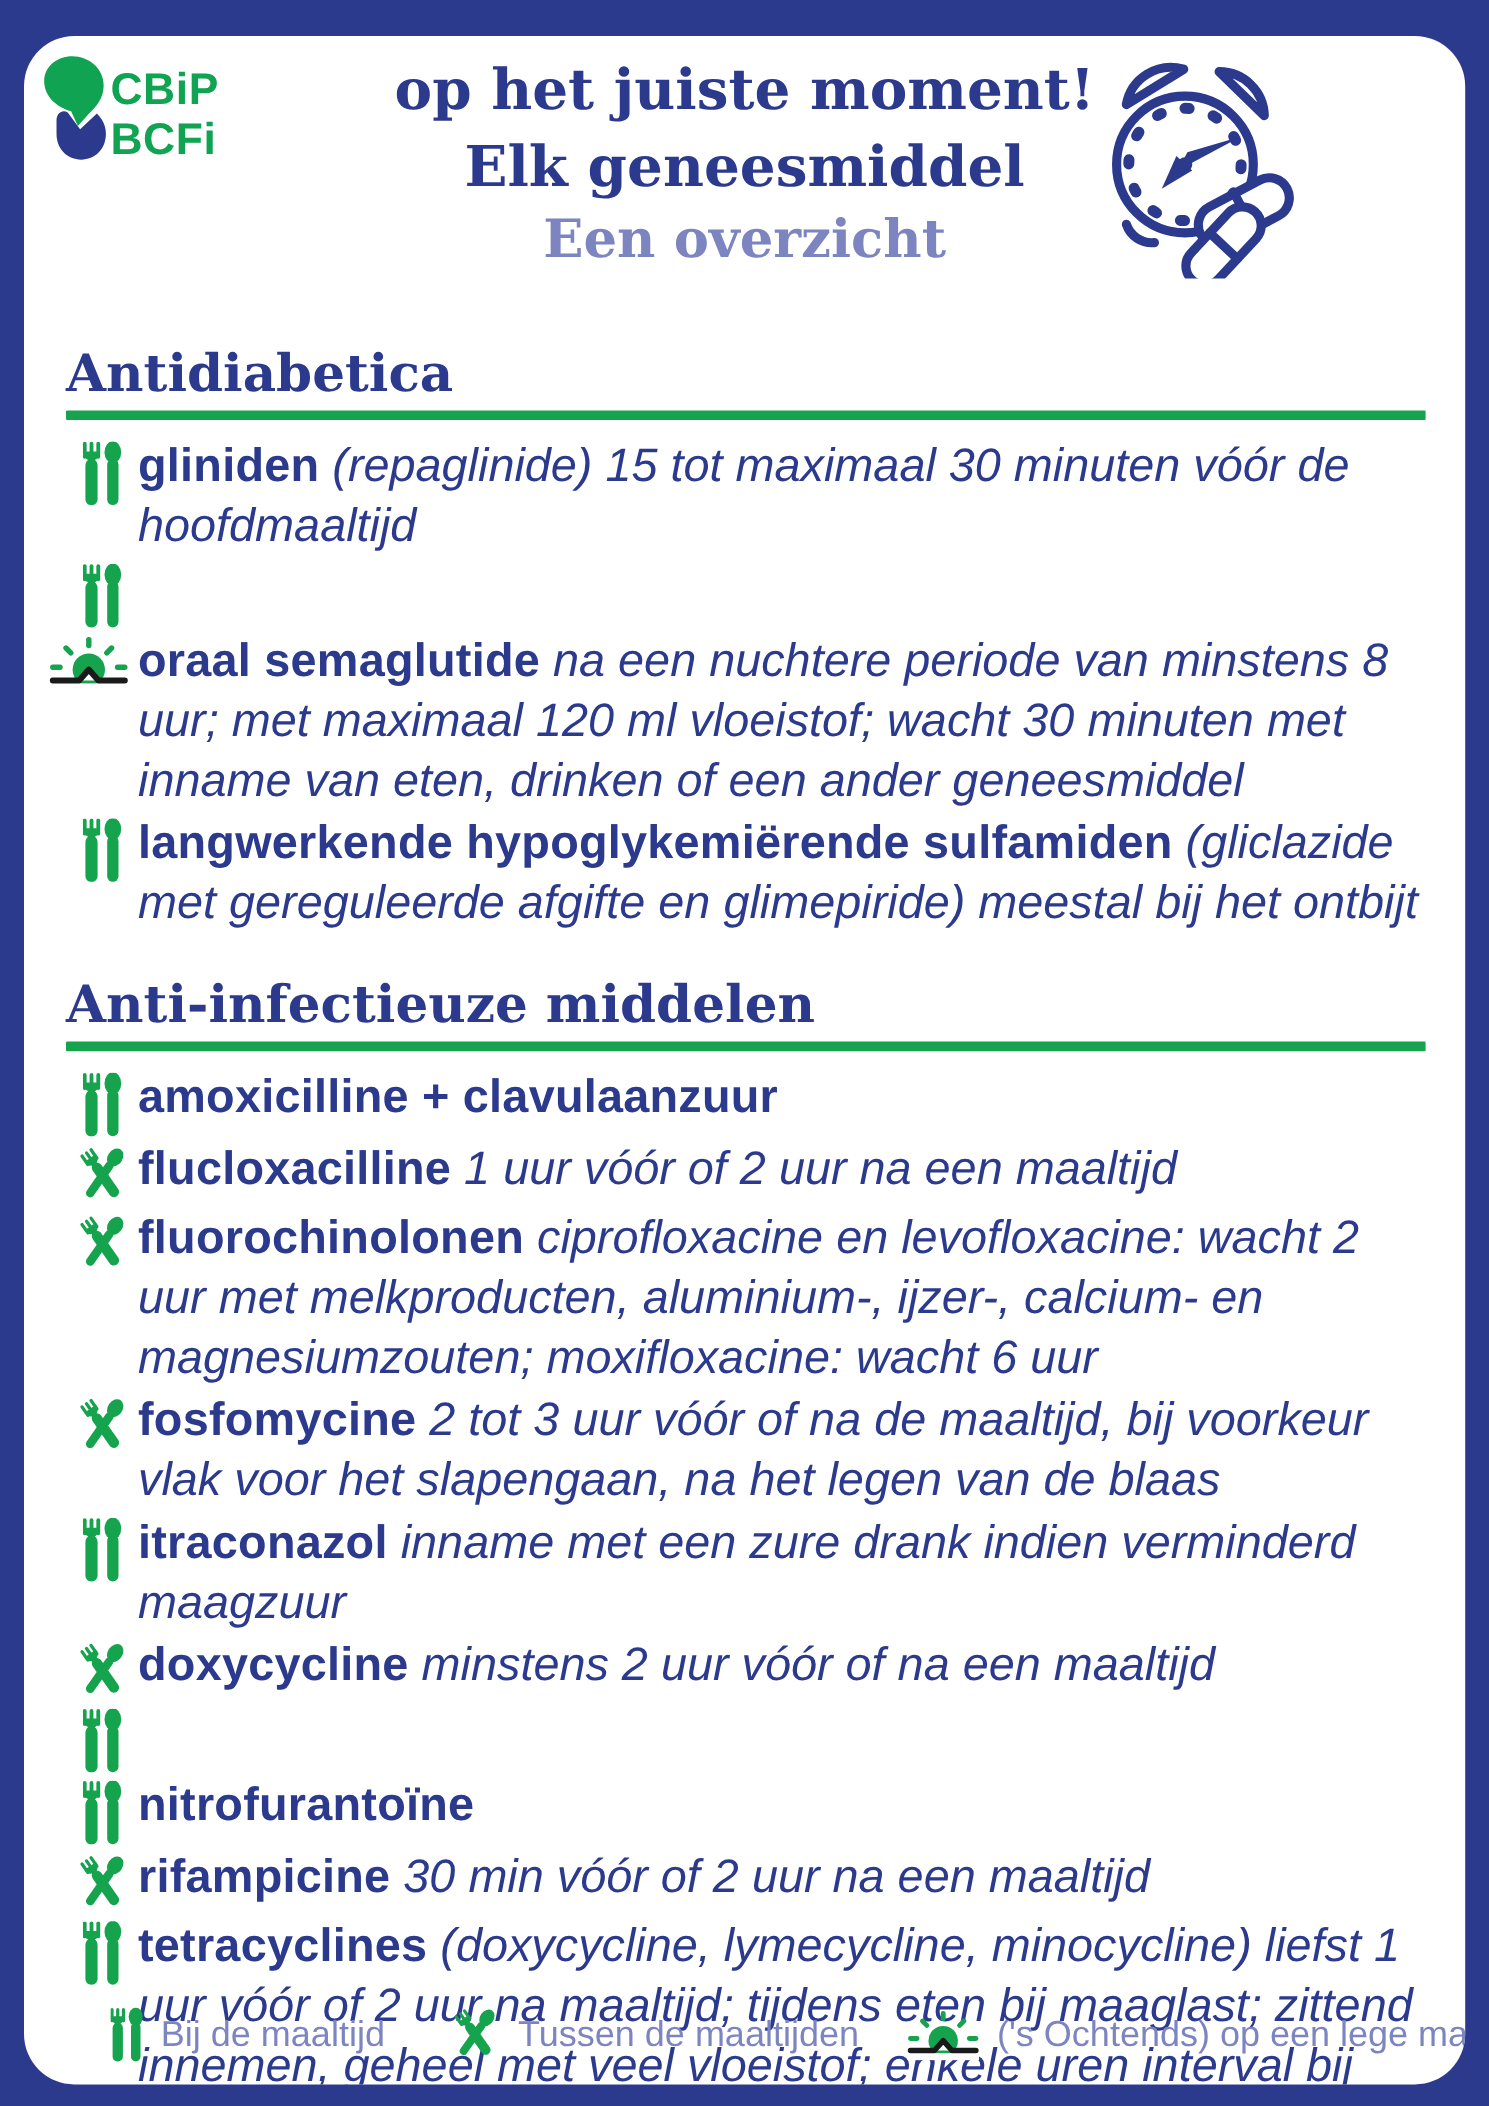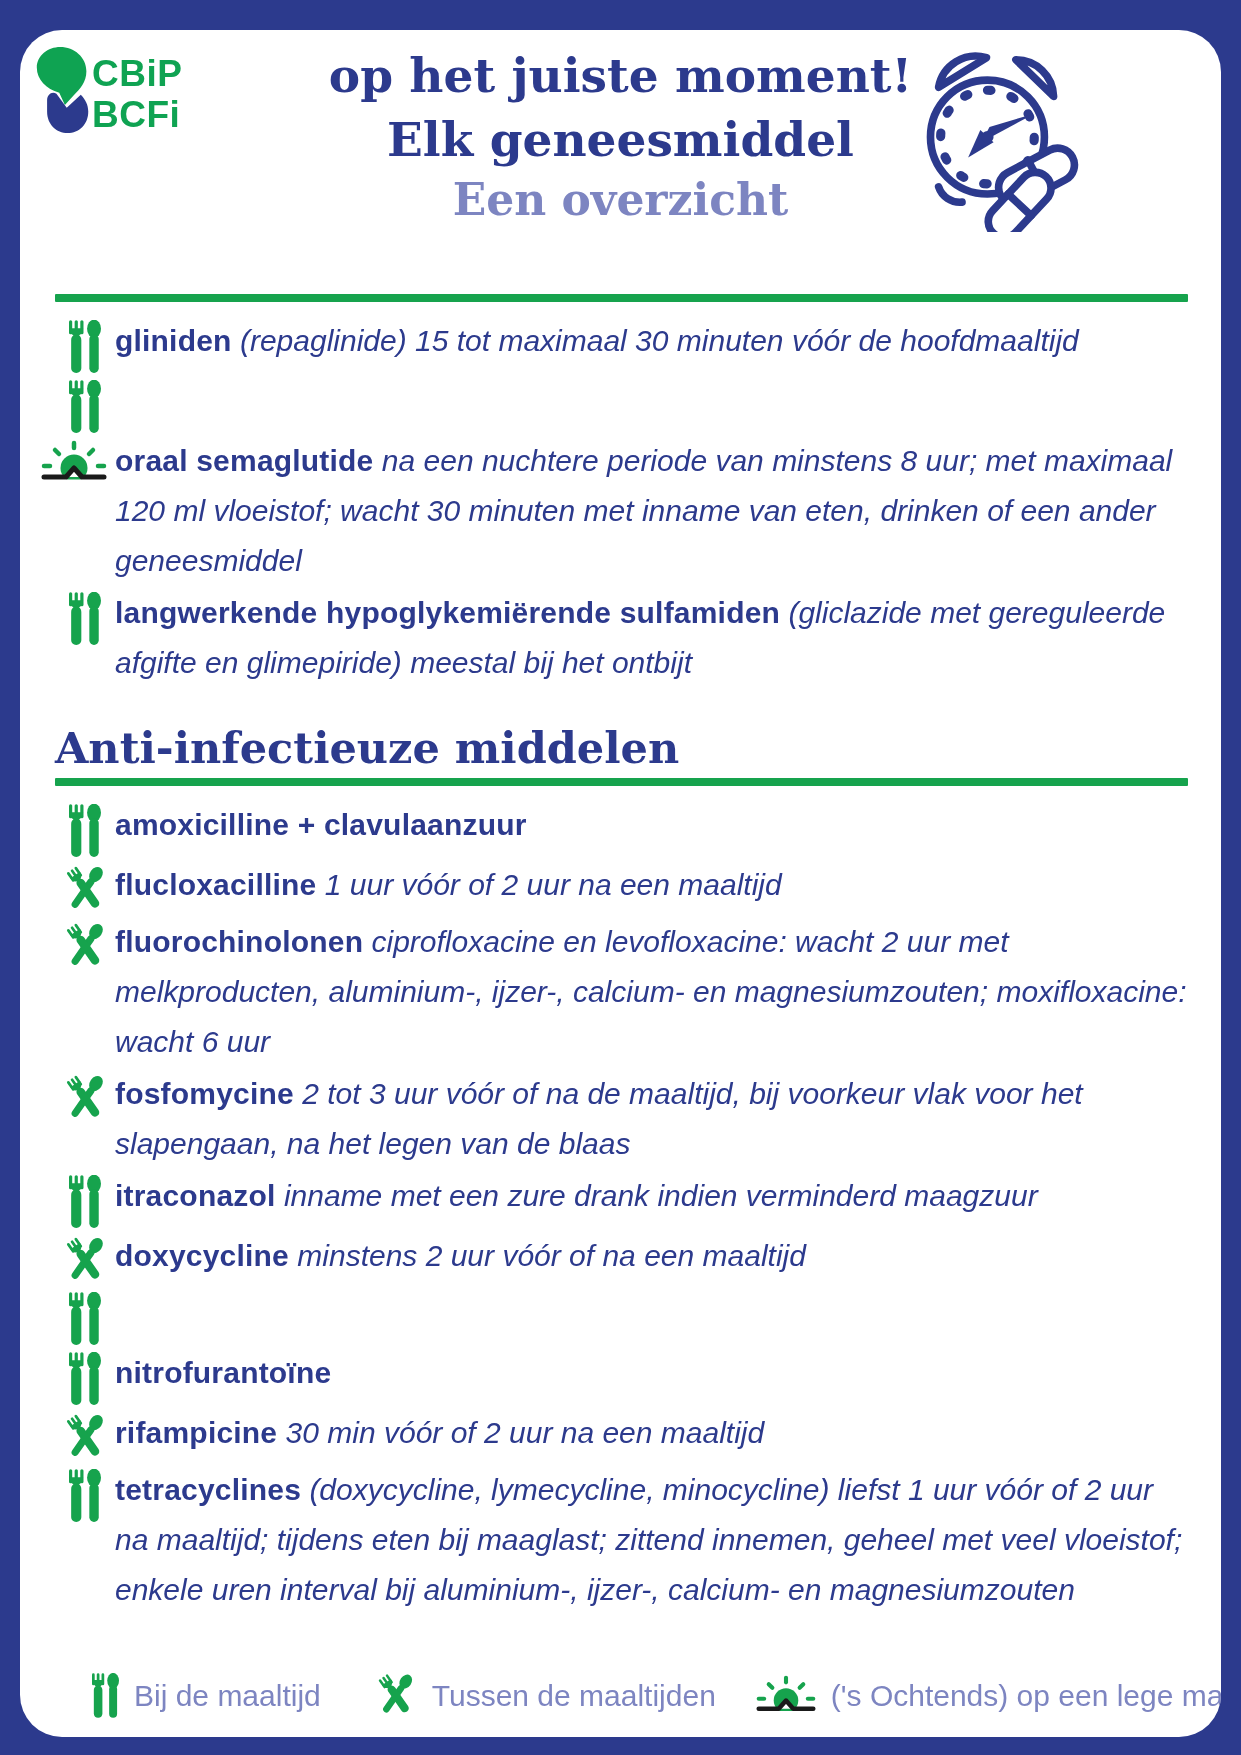--- a/index.html
+++ b/index.html
@@ -26,21 +26,21 @@
     margin:0;font-family:"DejaVu Serif",serif;font-weight:bold;
     font-size:43px;line-height:48px;color:#2c3a8d;
   }
   .section + .section{margin-top:36px;}
   .rule{height:8px;background:#16a34d;margin-top:6px;border-radius:1px;}
   .items{margin-top:14px;}
   .item{display:flex;align-items:flex-start;margin-bottom:2px;}
   .item-icon{flex:0 0 60px;display:flex;justify-content:center;padding-top:4px;}
   .item-icon.sunrise{justify-content:flex-start;padding-left:0;margin-left:-14px;flex:0 0 74px;}
   .item-icon svg{display:block;}
-  .item-text{flex:1;margin:0;font-size:30px;line-height:50px;color:#2c3a8d;}
+  .item-text{flex:1;margin:0;font-size:39px;line-height:50px;color:#2c3a8d;}
   .item-text b{font-weight:bold;letter-spacing:.2px;}
   .item-text i{font-style:italic;font-weight:normal;}
   
   .legend{position:absolute;left:72px;right:22px;bottom:18px;display:flex;gap:54px;align-items:center;}
   .legend-item{display:flex;align-items:center;gap:15px;}
   .legend-item .item-icon{flex:none;padding:0;}
   .legend-label{font-size:30px;color:#7d85c1;white-space:nowrap;}
 </style>
 </head>
 <body>
@@ -86,20 +86,21 @@
         <g transform="rotate(-47 117 166)">
           <rect x="79" y="150" width="76" height="31" rx="15.5" fill="#ffffff"></rect>
           <line x1="117" y1="150" x2="117" y2="181"></line>
         </g>
       </g>
     </svg>
   </div>
 
   <div class="content" id="sections">
       <section class="section">
+        <h2>Antidiabetica</h2>
         <div class="rule"></div>
         <div class="items">
           <div class="item">
             <span class="item-icon meal">
               <svg width="32" height="54" viewBox="0 0 34 57" aria-hidden="true">
                 <g fill="#16a34d">
                   <rect x="0" y="0" width="3.4" height="15" rx="1.7"></rect>
                   <rect x="6" y="0" width="3.4" height="15" rx="1.7"></rect>
                   <rect x="12" y="0" width="3.4" height="15" rx="1.7"></rect>
                   <path d="M0.4,8.5 h14.6 c0,3.8 -1.6,6.3 -4.3,7.6 c1.5,1.1 2.4,2.9 2.4,5.2 v29.5 c0,2.9 -2.2,5.2 -5.4,5.2 c-3.2,0 -5.4,-2.3 -5.4,-5.2 v-29.5 c0,-2.3 0.9,-4.1 2.4,-5.2 c-2.7,-1.3 -4.3,-3.8 -4.3,-7.6 z"></path>

